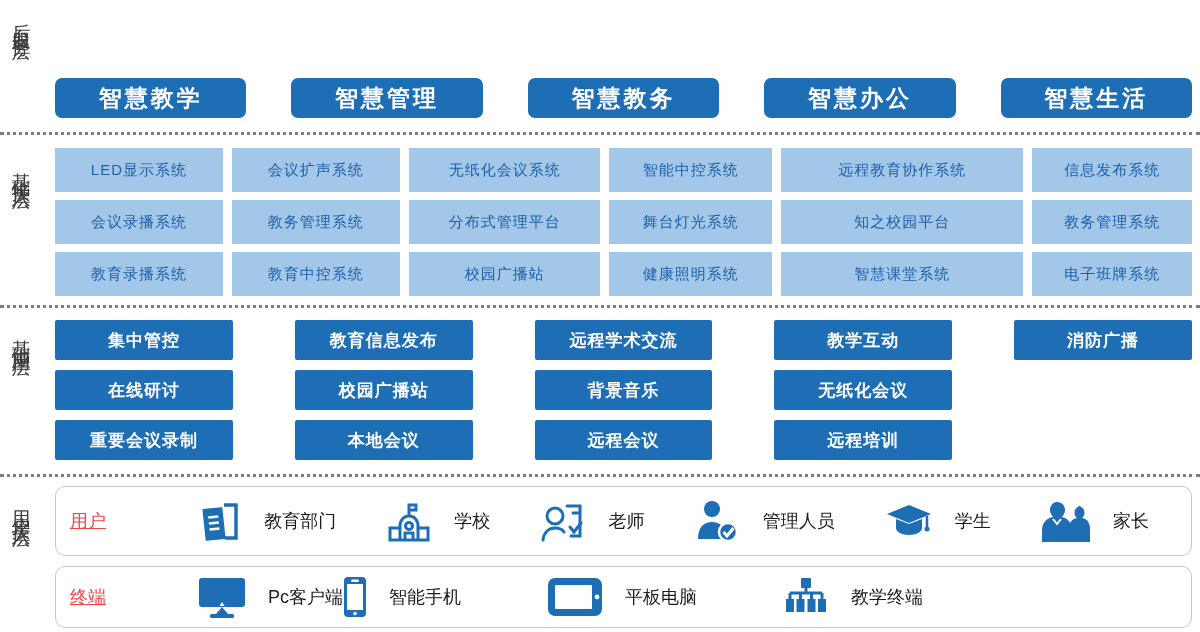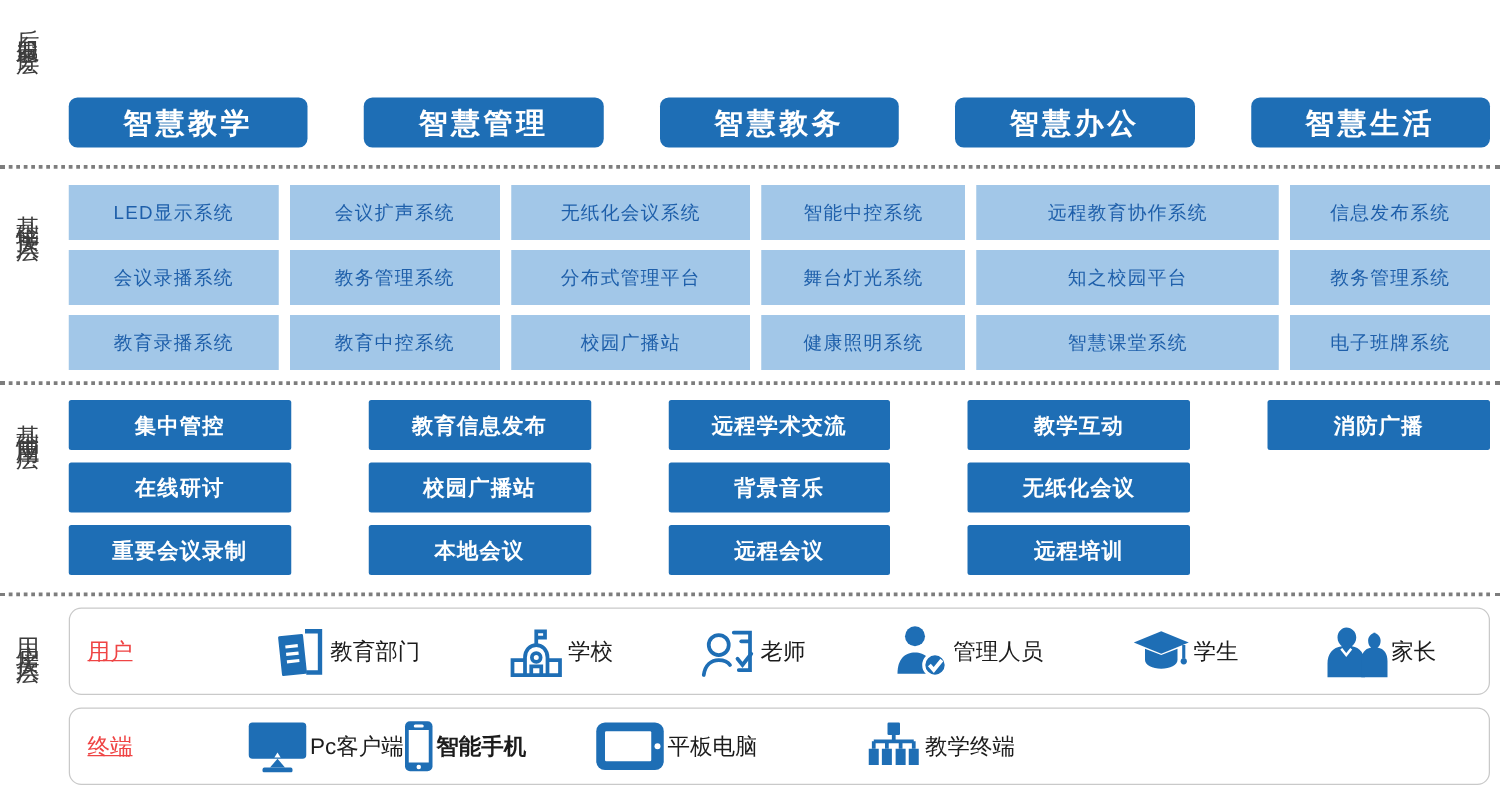--- a/index.html
+++ b/index.html
@@ -38,25 +38,25 @@
 
   
   .layer-user { height:155px; }
   .layer-user .side-col { padding-top:18px; }
   .user-content { display:flex; flex-direction:column; gap:10px; padding-top:9px; }
   .panel { border:1px solid #c9c9c9; border-radius:10px; background:#fff;
            display:flex; align-items:center; padding:0 14px; }
   .users-panel { height:70px; justify-content:space-between; padding-right:42px; }
   .terminals-panel { height:62px; }
   .row-label { font-size:18px; color:#ef4444; flex:0 0 80px; width:80px;text-decoration:underline; }
-  .item { display:flex; align-items:center; gap:2px; }
+  .item { display:flex; align-items:center; gap:22px; }
   .item-label { font-size:18px; color:#1c1c1c; white-space:nowrap; }
   .icon { color:#1e6eb5; display:flex; align-items:center; }
   .t-item-1 { margin-left:48px; }
-  .t-item-2 { margin-right:55px;font-weight:bold; }
+  .t-item-2 { margin-right:86px; }
   .t-item-3 { margin-right:86px; }
 </style>
 </head>
 <body>
 
 <div class="page">
 
   <section class="layer layer-backend">
     <div class="side-col">
       <div class="side-label">后台服务层</div>

